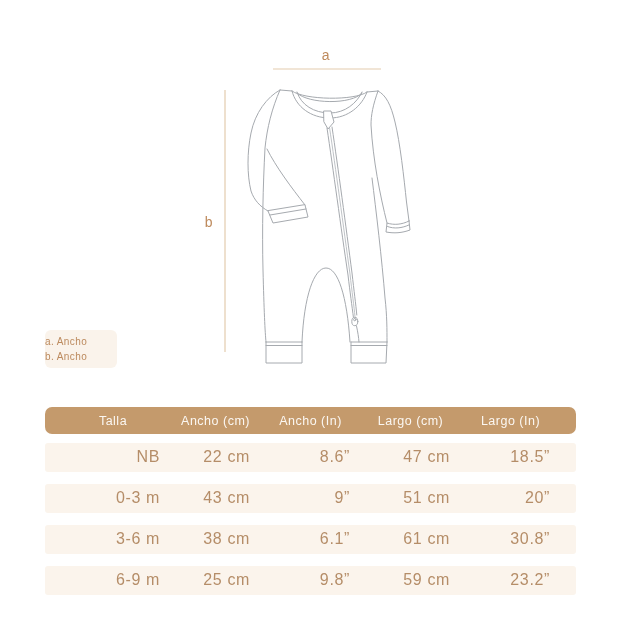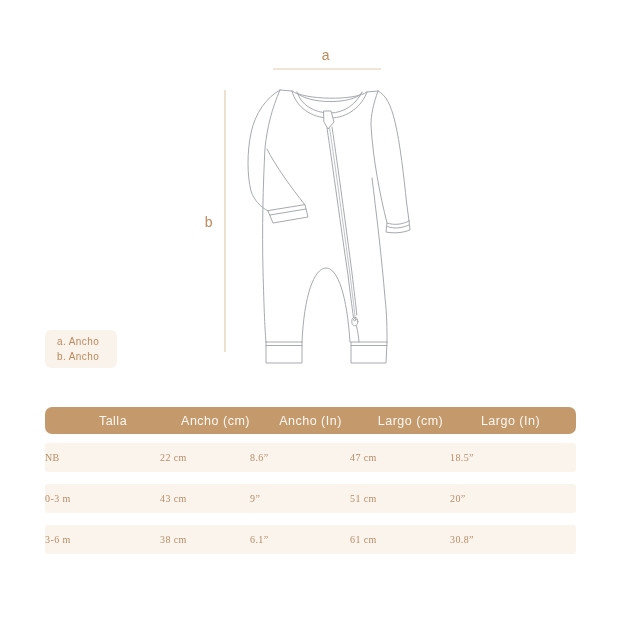--- a/index.html
+++ b/index.html
@@ -16,21 +16,21 @@
     position:absolute;color:#be8a5c;font-size:14px;letter-spacing:.04em;
     width:16px;text-align:center;line-height:16px;
   }
   .dim-label-a{left:318px;top:47px;}
   .dim-label-b{left:201px;top:214px;}
 
   .legend-box{
     position:absolute;left:45px;top:330px;width:72px;height:38px;
     background:#faf3eb;border-radius:6px;
     display:flex;flex-direction:column;justify-content:center;gap:4px;
-    padding-left:12px;box-sizing:border-box;
+    box-sizing:border-box;
   }
   .legend-item{color:#bc8a5e;font-size:10px;letter-spacing:.04em;line-height:11px;}
 
   
   .size-table{position:absolute;left:45px;top:407px;width:531px;}
   .grid-row{
     display:grid;
     grid-template-columns:115px 90px 100px 100px 100px;
     align-items:center;
   }
@@ -38,21 +38,21 @@
     height:27px;background:#c49a6c;border-radius:7px;
   }
   .table-header .hcell{
     color:#fbf7f2;font-size:12.5px;letter-spacing:.04em;text-align:center;margin-left:21px;
   }
   .table-row{
     height:29px;background:#fbf4ec;border-radius:3px;margin-top:12px;
   }
   .table-row.first{margin-top:8.5px;}
   .table-row .cell{
-    color:#b58d68;font-size:10px;letter-spacing:.04em;text-align:left;font-family:Liberation Serif, serif;
+    color:#b58d68;font-size:16px;letter-spacing:.04em;text-align:right;
   }
 </style>
 </head>
 <body>
 
 <div class="stage">
 
   <svg class="sketch-svg" viewBox="0 0 620 400" aria-hidden="true">
 
     <g stroke="#e3cbae" stroke-width="1.2">
@@ -148,15 +148,22 @@
     </div>
 
     <div class="grid-row table-row">
       <div class="cell">3-6 m</div>
       <div class="cell">38 cm</div>
       <div class="cell">6.1”</div>
       <div class="cell">61 cm</div>
       <div class="cell">30.8”</div>
     </div>
 
+    <div class="grid-row table-row">
+      <div class="cell">6-9 m</div>
+      <div class="cell">25 cm</div>
+      <div class="cell">9.8”</div>
+      <div class="cell">59 cm</div>
+      <div class="cell">23.2”</div>
+    </div>
 
   </div>
 </div>
 
 </body></html>

